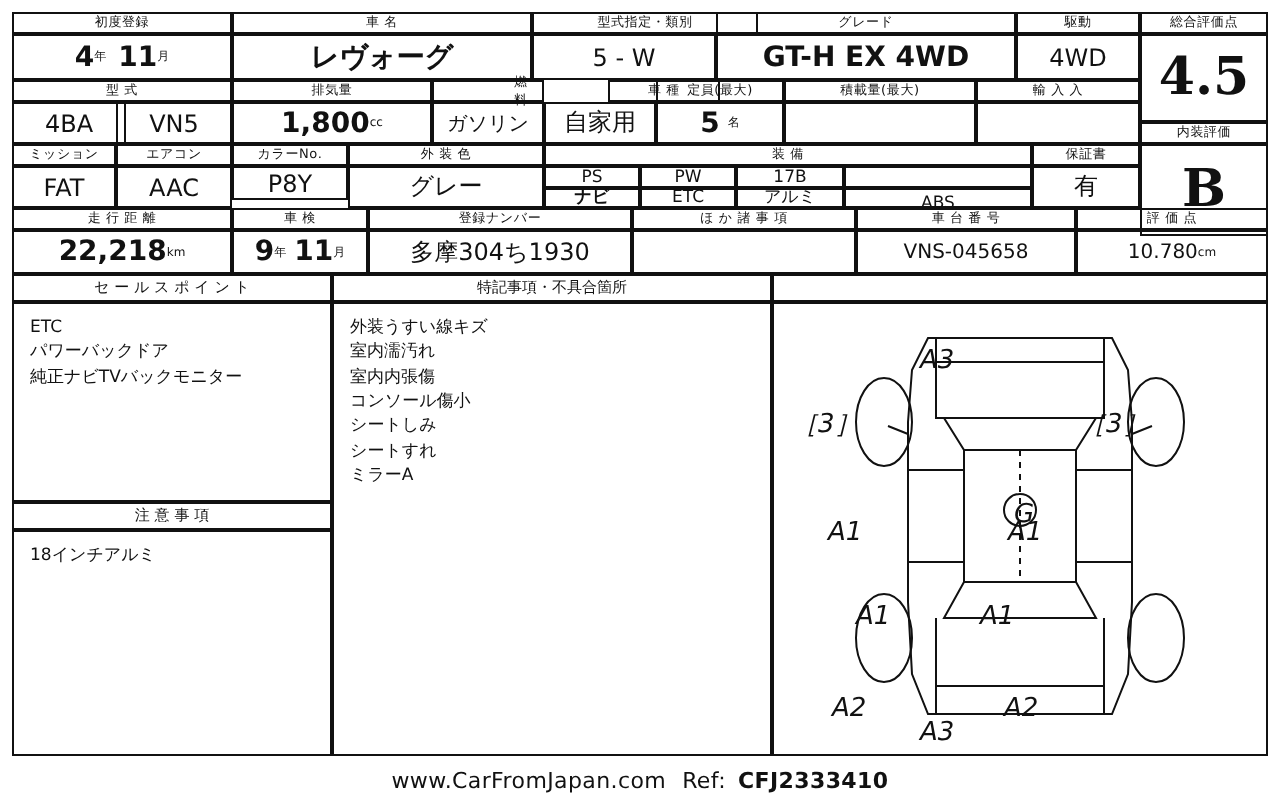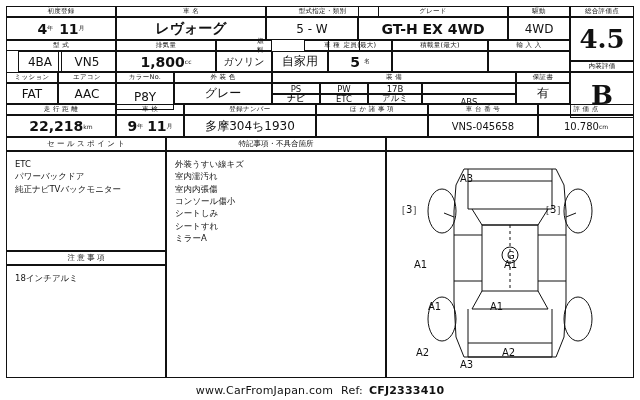--- a/index.html
+++ b/index.html
@@ -47,21 +47,21 @@
     position:absolute;box-sizing:border-box;border:0.8px solid #111;
     display:flex;align-items:center;justify-content:center;font-size:7.5px;
   }
   .footer{
     position:absolute;left:0;top:380px;width:640px;height:20px;
     display:flex;align-items:center;justify-content:center;
     font-size:11px;color:#111;letter-spacing:0.2px;
   }
   .footer .ref{font-weight:bold;}
   .diagram{position:absolute;}
-  .dmark{position:absolute;font-size:10px;}
+  .dmark{position:absolute;font-size:13px;font-style:italic;}
   svg{display:block;}
 </style>
 </head>
 <body>
 
 <div class="sheet">
 
   <div class="frame"></div>
 
   <div class="hdr" style="left:6px;top:6px;width:110px;height:11px;">
@@ -120,21 +120,21 @@
   <div class="hdr" style="left:328px;top:40px;width:64px;height:11px;">
       <span>定員(最大)</span>
     </div>
   <div class="hdr" style="left:392px;top:40px;width:96px;height:11px;">
       <span>積載量(最大)</span>
     </div>
   <div class="hdr" style="left:488px;top:40px;width:82px;height:11px;">
       <span>輸 入 入</span>
     </div>
 
-  <div class="box" style="left:18px;top:51px;width:44px;height:21px;">
+  <div class="box" style="left:6px;top:51px;width:57px;height:21px;">
       <span class="vmid">4BA</span>
     </div>
   <div class="box" style="left:58px;top:51px;width:58px;height:21px;">
       <span class="vmid">VN5</span>
     </div>
   <div class="box" style="left:116px;top:51px;width:100px;height:21px;">
     <span class="vbig">1,800</span>
       <span class="unit">cc</span>
   </div>
   <div class="box" style="left:272px;top:51px;width:56px;height:21px;">
@@ -175,21 +175,21 @@
   <div class="hdr" style="left:570px;top:61px;width:64px;height:11px;">
       <span>内装評価</span>
     </div>
 
   <div class="box" style="left:6px;top:83px;width:52px;height:21px;">
       <span class="vmid">FAT</span>
     </div>
   <div class="box" style="left:58px;top:83px;width:58px;height:21px;">
       <span class="vmid">AAC</span>
     </div>
-  <div class="box" style="left:116px;top:83px;width:58px;height:27px;">
+  <div class="box" style="left:116px;top:83px;width:58px;height:17px;">
       <span class="vmid">P8Y</span>
     </div>
   <div class="box" style="left:174px;top:83px;width:98px;height:21px;">
       <span class="vmid">グレー</span>
     </div>
 
   <div class="box" style="left:272px;top:83px;width:48px;height:11px;">
       <span class="tiny" style="font-size:8.5px;">PS</span>
     </div>
   <div class="box" style="left:320px;top:83px;width:48px;height:11px;">

